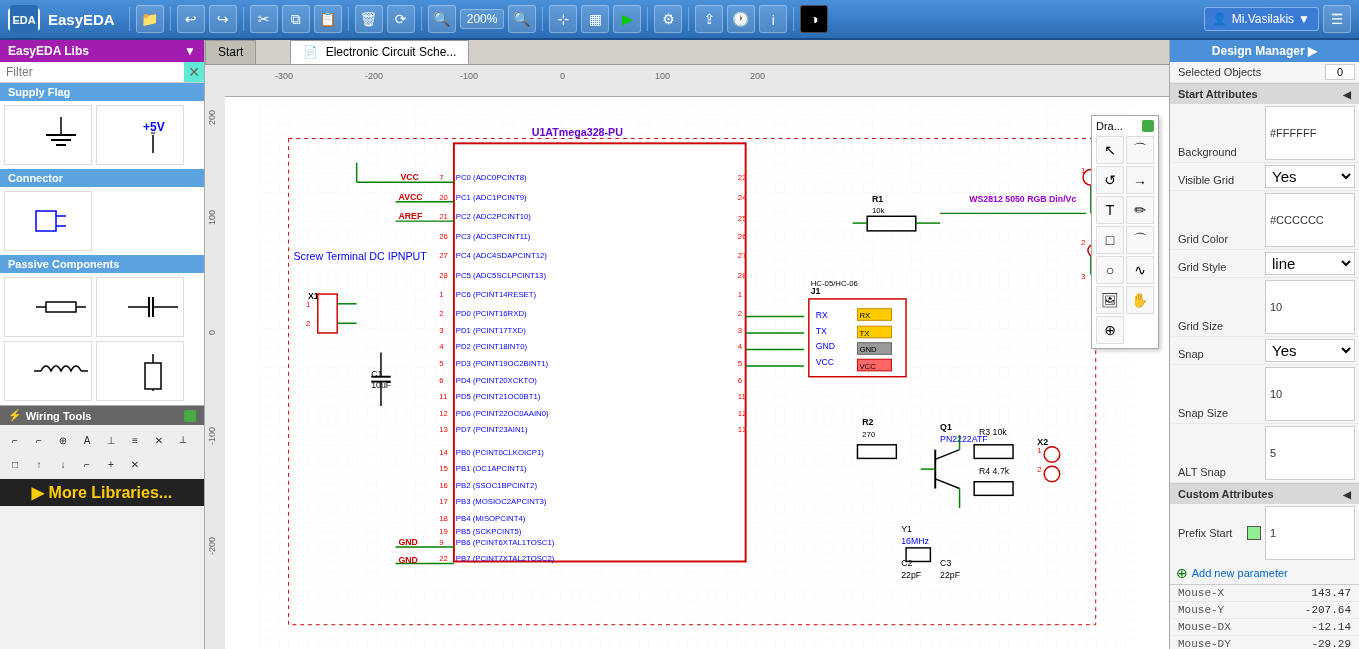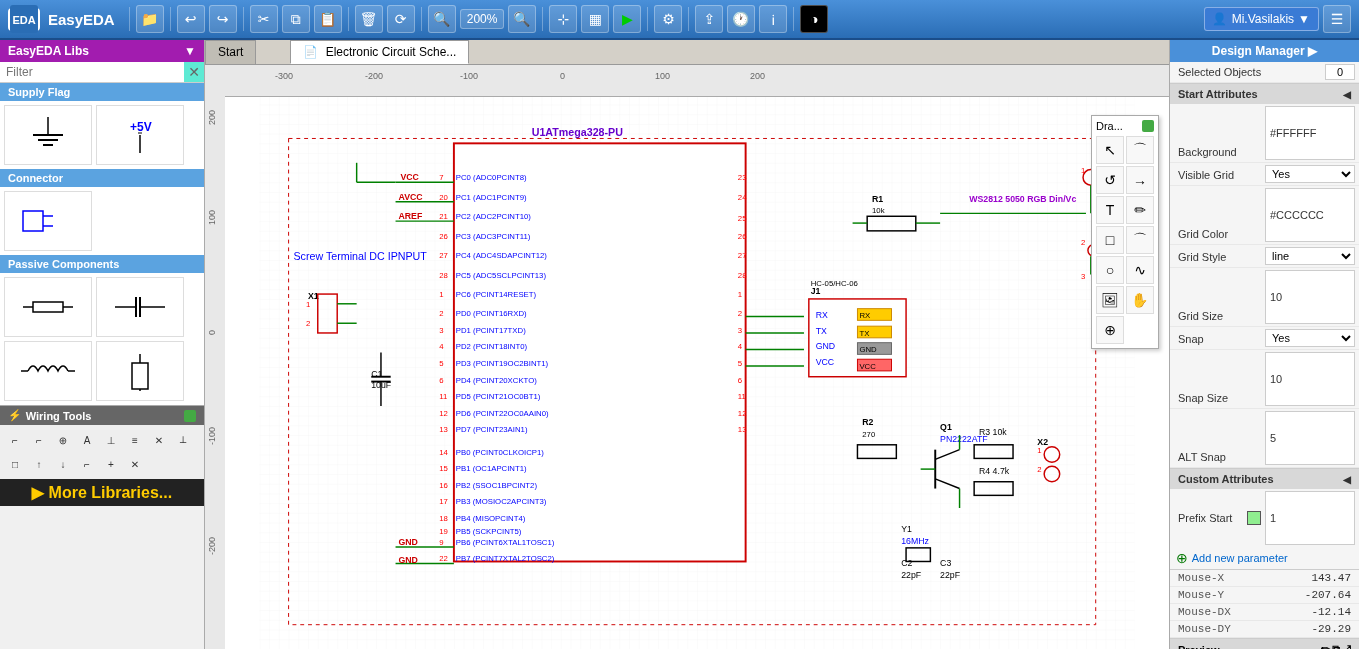--- a/index.html
+++ b/index.html
@@ -20,21 +20,21 @@
     #main { display: flex; flex: 1; overflow: hidden; }
 
     
     #left-panel { width: 205px; background: #f0f0f0; display: flex; flex-direction: column; border-right: 1px solid #aaa; }
     #lib-header { background: #a21caf; color: white; padding: 4px 8px; font-size: 12px; font-weight: bold; display: flex; justify-content: space-between; align-items: center; }
     #filter-row { display: flex; align-items: center; background: #5eead4; border-bottom: 1px solid #ccc; }
     #filter-input { flex: 1; border: none; outline: none; padding: 3px 6px; font-size: 12px; }
     #filter-clear { padding: 2px 4px; cursor: pointer; color: #666; font-size: 14px; }
     .cat-header { background: #5ba3e0; color: white; padding: 3px 8px; font-size: 11px; font-weight: bold; }
     .lib-grid { display: flex; flex-wrap: wrap; padding: 4px; gap: 4px; background: white; }
-    .lib-item { width: 88px; height: 60px; border: 1px solid #ddd; display: flex; align-items: center; justify-content: center; background: white; cursor: pointer; }
+    .lib-item { width: 88px; height: 60px; border: 1px solid #ddd; display: flex; align-items: center; justify-content: flex-end; background: white; cursor: pointer; }
     .lib-item svg { width: 60px; height: 40px; }
 
     
     #wiring-tools { background: #f0f0f0; border-top: 1px solid #aaa; }
     .wiring-header { background: #666; color: white; padding: 3px 8px; font-size: 11px; font-weight: bold; display: flex; align-items: center; gap: 4px; }
     .wiring-grid { display: flex; flex-wrap: wrap; padding: 4px; gap: 2px; background: #eee; }
     .wiring-btn { width: 22px; height: 22px; display: flex; align-items: center; justify-content: center; cursor: pointer; font-size: 10px; color: #333; border: 1px solid transparent; }
     #more-libs { background: #222; color: #ffcc00; text-align: center; padding: 4px; font-size: 16px; cursor: pointer; font-weight: bold; }
 
     
@@ -54,21 +54,21 @@
     .draw-btn { width: 28px; height: 28px; display: flex; align-items: center; justify-content: center; cursor: pointer; border: 1px solid #ddd; background: #f8f8f8; font-size: 14px; }
 
     
     #right-panel { width: 190px; background: #f5f5f5; border-left: 1px solid #aaa; overflow-y: auto; display: flex; flex-direction: column; }
     .rp-section { border-bottom: 1px solid #ccc; }
     .rp-section-header { background: #d8d8d8; padding: 4px 8px; font-size: 11px; font-weight: bold; color: #333; display: flex; justify-content: space-between; align-items: center; cursor: pointer; }
     .rp-section-header .arrow { font-size: 10px; }
     .rp-row { display: flex; align-items: flex-end; padding: 2px 4px; border-bottom: 1px solid #e8e8e8; }
     .rp-label { flex: 1; font-size: 11px; color: #333; padding: 2px 4px; }
     .rp-value { width: 90px; font-size: 11px; color: #333; padding: 20px 4px; background: white; border: 1px solid #ccc; }
-    .rp-select { width: 90px; font-size: 11px; padding: 1px 2px; border: 1px solid #ccc; background: white; }
+    .rp-select { width: 90px; font-size: 15px; padding: 1px 2px; border: 1px solid #ccc; background: white; }
     .selected-count { background: white; border: 1px solid #ccc; font-size: 11px; padding: 1px 4px; min-width: 30px; text-align: center; }
     .dm-header { background: #4a90d9; color: white; padding: 4px 8px; font-size: 12px; font-weight: bold; display: flex; align-items: center; justify-content: center; cursor: pointer; }
     .prefix-row { display: flex; align-items: center; padding: 2px 4px; }
     .prefix-light { width: 14px; height: 14px; background: #90EE90; border: 1px solid #555; margin-right: 4px; display: inline-block; }
     .add-param { display: flex; align-items: center; padding: 3px 6px; cursor: pointer; font-size: 11px; color: #0066cc; gap: 4px; }
     .mouse-row { display: flex; align-items: center; padding: 1px 4px; border-bottom: 1px solid #e8e8e8; font-family: Liberation Mono, monospace; }
     .mouse-label { flex: 1; font-size: 11px; color: #555; padding: 1px 4px; }
     .mouse-value { font-size: 11px; color: #333; padding: 1px 4px; }
     .preview-section { flex: 1; }
     .preview-header { background: #d8d8d8; padding: 4px 8px; font-size: 11px; font-weight: bold; display: flex; align-items: center; justify-content: space-between; }

